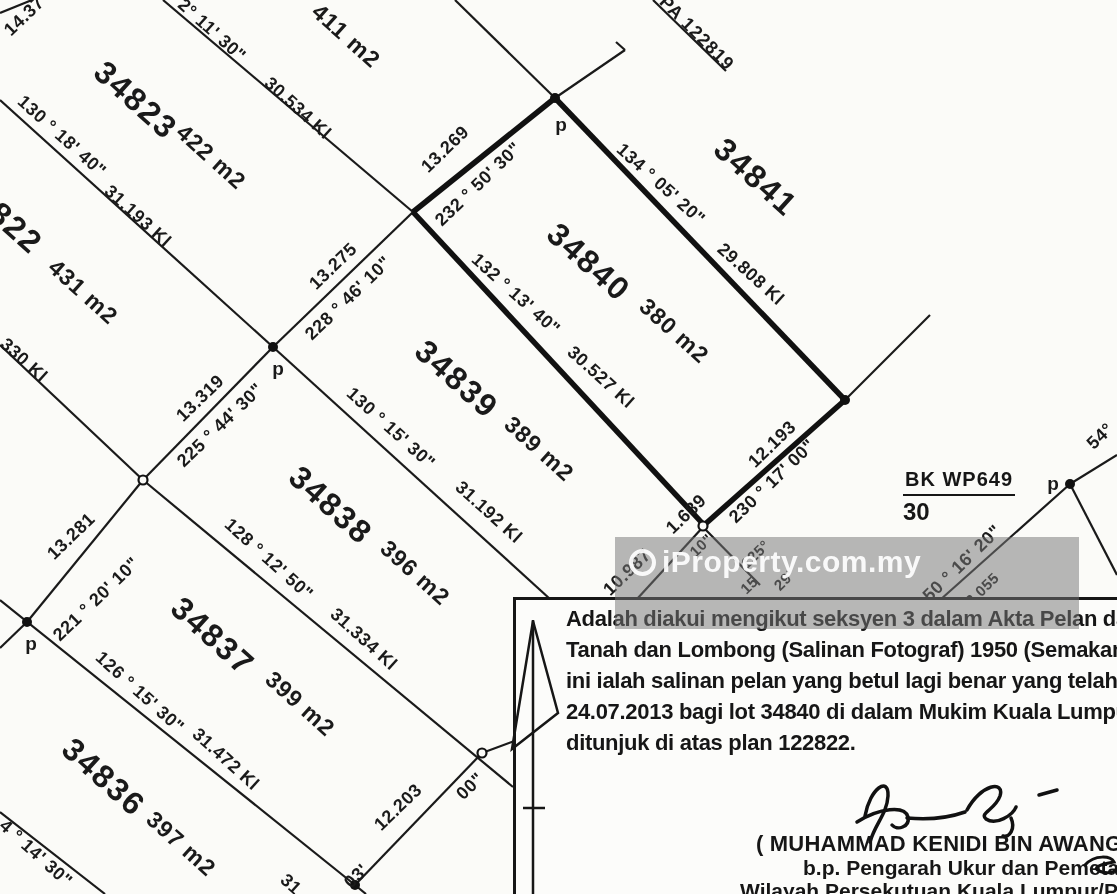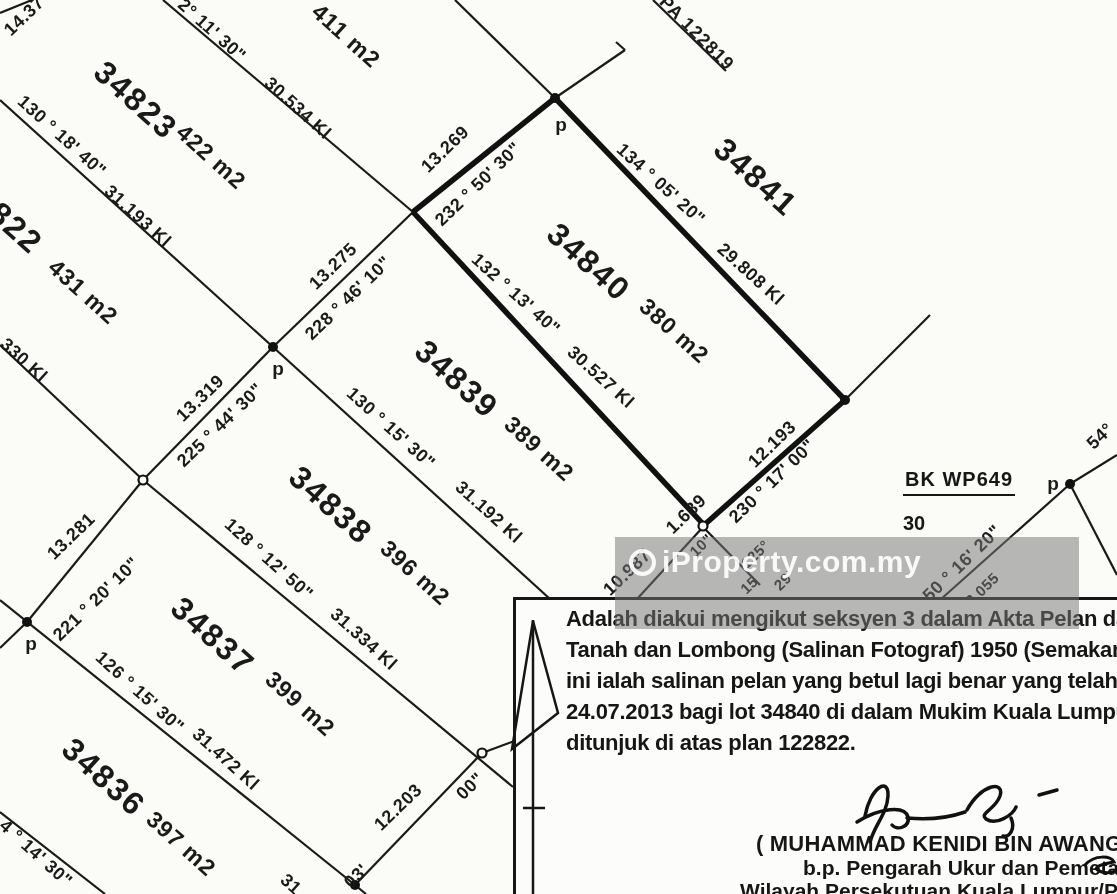--- a/index.html
+++ b/index.html
@@ -13,21 +13,21 @@
   .lbl.lot{font-size:32px;letter-spacing:2px;}
   .lbl.area{font-size:23px;letter-spacing:1px;}
   .lbl.bearing{font-size:18px;letter-spacing:.5px;}
   .lbl.frag{font-size:15px;letter-spacing:.5px;}
   .lbl.p{font-size:19px;letter-spacing:0;}
   .lbl.plan-ref{font-size:18px;letter-spacing:1px;}
 
   #bk-ref{position:absolute;left:903px;top:468px;text-align:left;font-weight:700;}
   #bk-ref .top{font-size:20px;letter-spacing:1px;border-bottom:2.5px solid #161616;
                padding:0 2px 3px 2px;}
-  #bk-ref .bottom{font-size:20px;padding-top:16px;}
+  #bk-ref .bottom{font-size:24px;padding-top:2px;}
 
   #cert-box{position:absolute;left:513px;top:597px;width:604px;height:297px;
             background:#fcfcfa;border-left:3px solid #161616;border-top:3px solid #161616;
             box-sizing:border-box;}
   #cert-text{position:absolute;left:50px;top:3px;font-size:22px;font-weight:700;
              letter-spacing:-.3px;line-height:31px;white-space:nowrap;}
   .sig-line{position:absolute;white-space:nowrap;font-weight:700;}
   #sig-name{left:240px;top:231px;font-size:22px;letter-spacing:.2px;}
   #sig-role{left:287px;top:256px;font-size:21px;}
   #sig-office{left:224px;top:279px;font-size:21px;border-bottom:3px solid #111;

